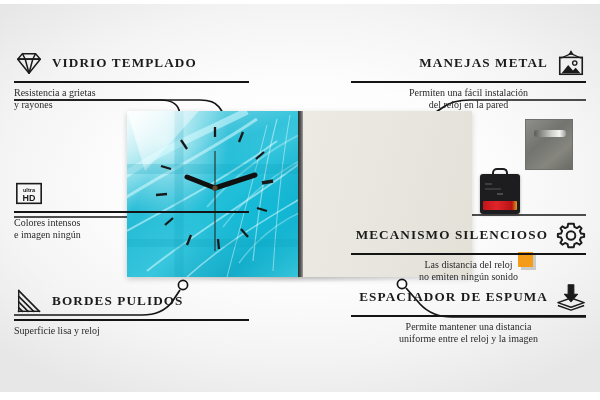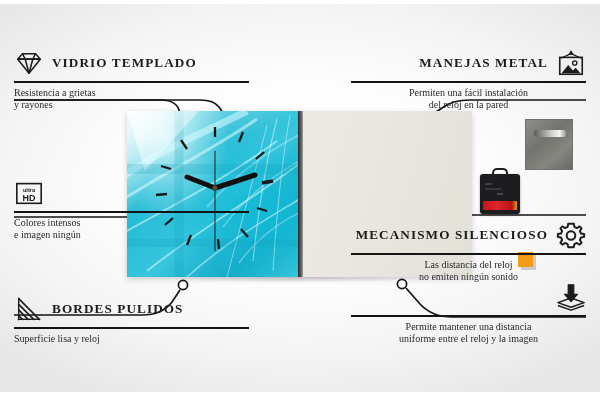--- a/index.html
+++ b/index.html
@@ -54,21 +54,21 @@
     white-space: pre-line;
   }
   .feature.right .desc { text-align: center; }
   .feature.left .desc { text-align: left; }
 
   .ico { width: 30px; height: 30px; flex: 0 0 30px; display:block; }
 
   
   #f-vidrio   { left: 14px;  top: 44px; }
   #f-impresion{ left: 14px;  top: 174px; }
-  #f-bordes   { left: 14px;  top: 282px; margin-top: 8px; }
+  #f-bordes   { left: 14px;  top: 282px; }
   #f-manejas  { left: 351px; top: 44px; }
   #f-mecanismo{ left: 351px; top: 172px; margin-top: 44px; }
   #f-espaciador{left: 351px; top: 278px; }
 
   
   .product {
     position: absolute;
     left: 127px; top: 107px;
     width: 345px; height: 166px;
   }
@@ -333,20 +333,22 @@
         </g>
       </svg>
     </div>
     <div class="rule"></div>
     <div class="desc">Las distancia del reloj
 no emiten ningún sonido</div>
   </div>
 
   <div class="feature right" id="f-espaciador">
     <div class="head">
+      <div class="ttl">ESPACIADOR
+DE ESPUMA</div>
       <svg class="ico" viewBox="0 0 32 32">
         <path d="M13,3 L19,3 L19,13 L23,13 L16,21 L9,13 L13,13 Z" fill="#1b1b1b" stroke="#1b1b1b" stroke-width="1.2" stroke-linejoin="round"></path>
         <g fill="none" stroke="#1b1b1b" stroke-width="1.6" stroke-linejoin="round">
           <path d="M16,17 L30,22 L16,27 L2,22 Z"></path>
           <path d="M2,25 L16,30 L30,25"></path>
         </g>
       </svg>
     </div>
     <div class="rule"></div>
     <div class="desc">Permite mantener una distancia

